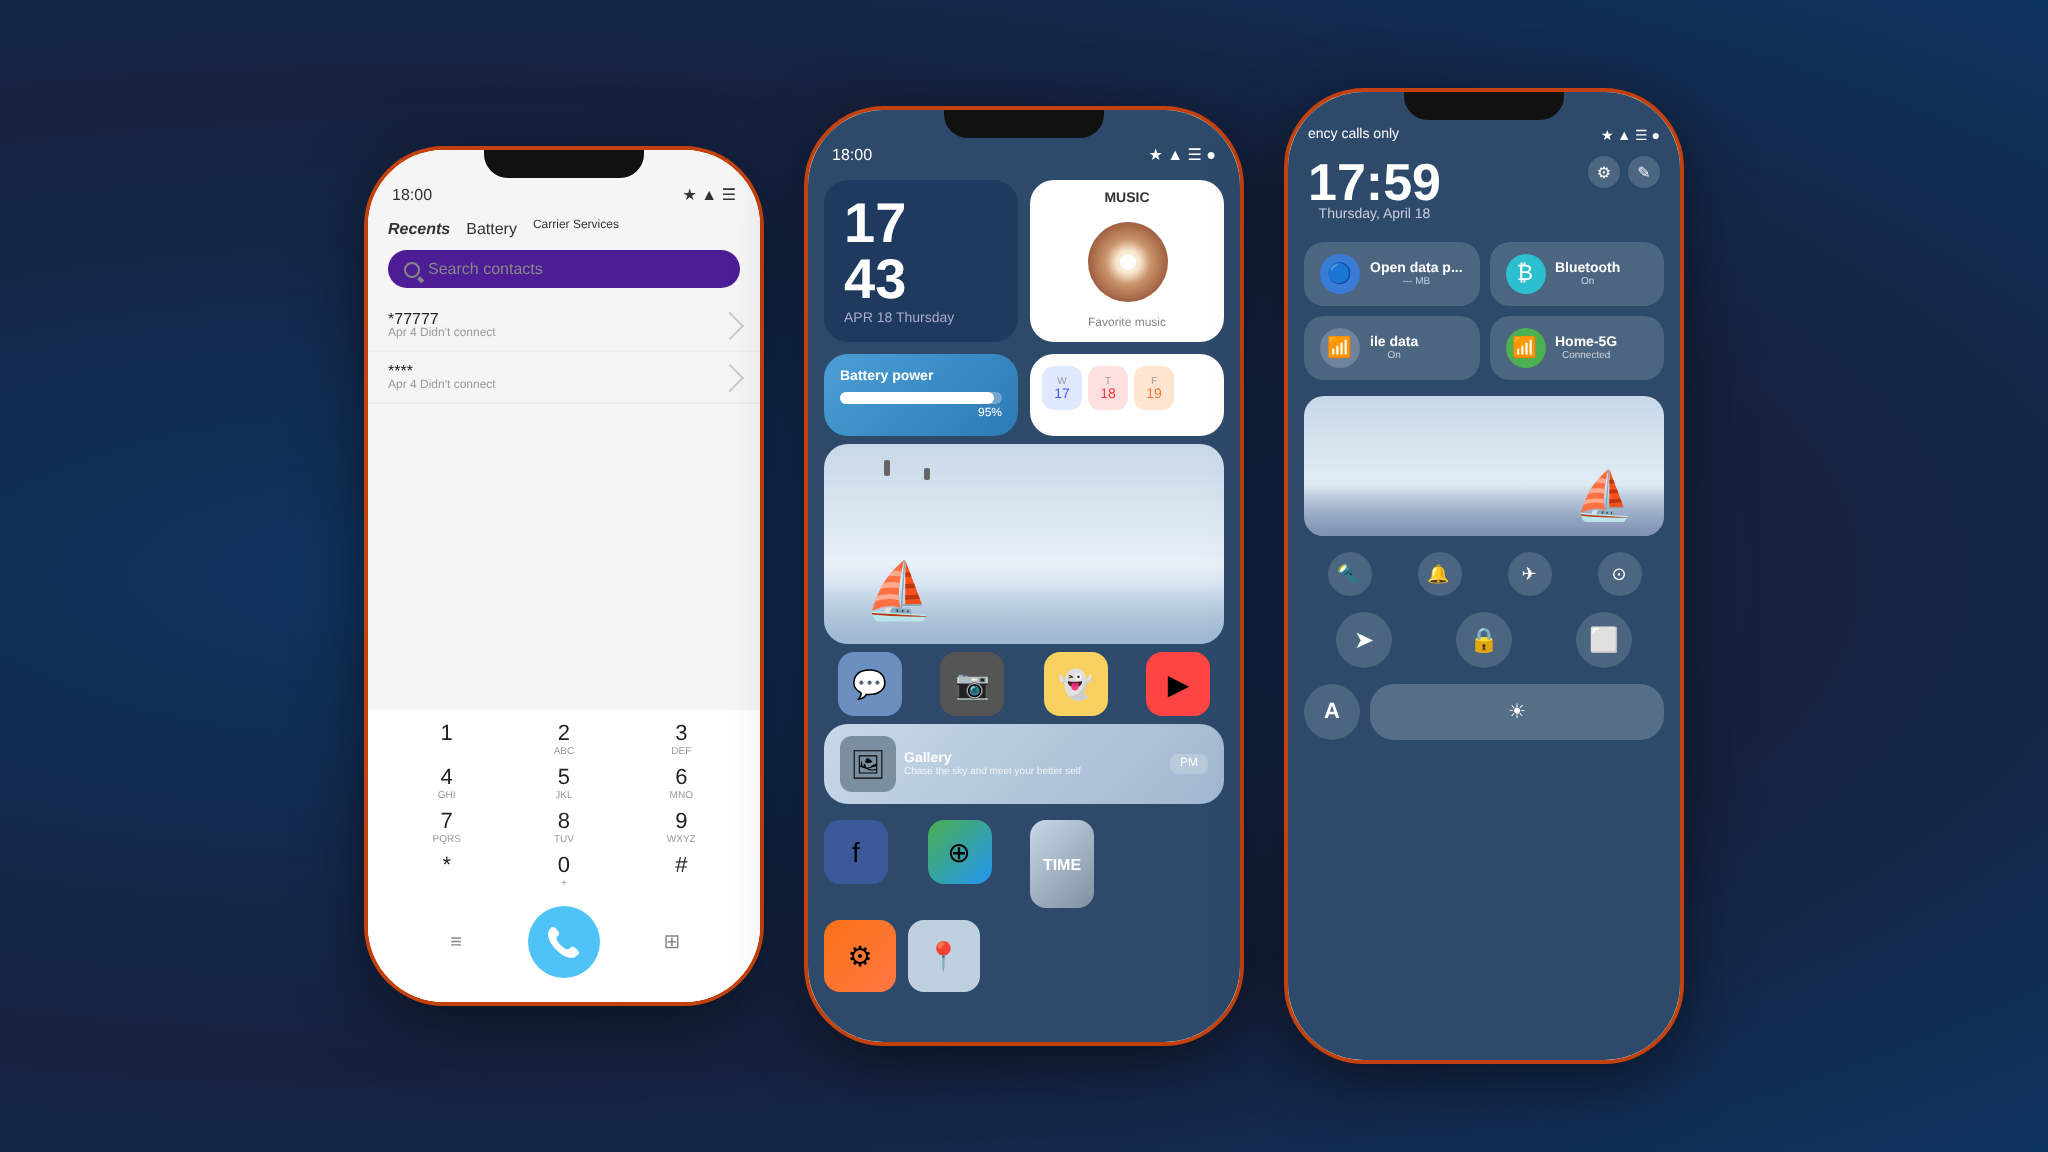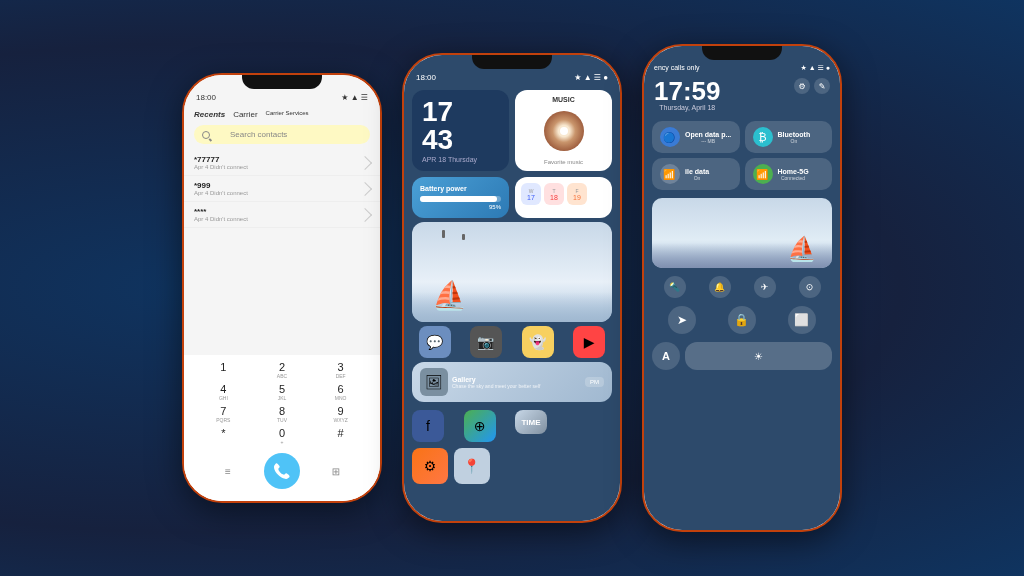--- a/index.html
+++ b/index.html
@@ -57,26 +57,26 @@
     .tabs-row {
       display: flex;
       gap: 8px;
       padding: 4px 10px 6px;
       font-size: 8px;
       color: #333;
     }
     .tabs-row span.active { font-weight: bold; font-style: italic; }
     .search-bar {
       margin: 0 10px 6px;
-      background: #fef9c3;
+      background: #4c1d95;
       border-radius: 12px;
       padding: 5px 8px;
       display: flex;
       align-items: center;
-      gap: 20px;
+      gap: 4px;
       font-size: 8px;
       color: #888;
     }
     .search-icon-small {
       width: 8px; height: 8px;
       border: 1.5px solid #888;
       border-radius: 50%;
       position: relative;
     }
     .search-icon-small::after {
@@ -91,21 +91,21 @@
       flex: 1;
       overflow: hidden;
     }
     .call-item {
       display: flex;
       align-items: center;
       padding: 5px 10px;
       border-bottom: 1px solid #eee;
     }
     .call-info { flex: 1; }
-    .call-number { font-size: 8px; font-weight: 700; color: #222; }
+    .call-number { font-size: 8px; font-weight: 400; color: #222; }
     .call-detail { font-size: 6px; color: #999; display: flex; align-items: center; gap: 2px; }
     .call-arrow {
       width: 10px; height: 10px;
       border-top: 1.5px solid #ccc;
       border-right: 1.5px solid #ccc;
       transform: rotate(45deg);
     }
     .dial-pad {
       background: #fff;
       padding: 6px 10px 8px;
@@ -405,38 +405,31 @@
 <div class="phones-container">
 
   <div class="phone phone1">
     <div class="screen">
       <div class="status-bar">
         <span>18:00</span>
         <span>★ ▲ ☰</span>
       </div>
       <div class="tabs-row">
         <span class="active">Recents</span>
-        <span>Carrier</span>
+        <span>Battery</span>
         <span style="font-size:6px">Carrier Services</span>
       </div>
       <div class="search-bar">
         <div class="search-icon-small"></div>
         <span>Search contacts</span>
       </div>
       <div class="recent-calls">
         <div class="call-item">
           <div class="call-info">
             <div class="call-number">*77777</div>
-            <div class="call-detail">Apr 4  Didn't connect</div>
-          </div>
-          <div class="call-arrow"></div>
-        </div>
-        <div class="call-item">
-          <div class="call-info">
-            <div class="call-number">*999</div>
             <div class="call-detail">Apr 4  Didn't connect</div>
           </div>
           <div class="call-arrow"></div>
         </div>
         <div class="call-item">
           <div class="call-info">
             <div class="call-number">****</div>
             <div class="call-detail">Apr 4  Didn't connect</div>
           </div>
           <div class="call-arrow"></div>
@@ -574,21 +567,21 @@
         <div>
           <div class="gallery-text">Gallery</div>
           <div class="gallery-sub">Chase the sky and meet your better self</div>
         </div>
         <div style="margin-left:auto;background:rgba(255,255,255,0.2);border-radius:4px;padding:2px 5px;font-size:6px;color:#fff;">PM</div>
       </div>
 
       <div class="bottom-apps">
         <div class="app-icon-sm" style="background:#3b5998;">f</div>
         <div class="app-icon-sm" style="background:linear-gradient(135deg,#4CAF50,#2196F3);">⊕</div>
-        <div style="width:32px;height:24px;background:linear-gradient(135deg,#c8d8e8,#8090a0);border-radius:8px;display:flex;align-items:center;justify-content:center;font-size:8px;color:#fff;font-weight:700;">TIME</div>
+        <div style="width:32px;height:44px;background:linear-gradient(135deg,#c8d8e8,#8090a0);border-radius:8px;display:flex;align-items:center;justify-content:center;font-size:8px;color:#fff;font-weight:700;">TIME</div>
       </div>
       <div style="display:flex;gap:6px;padding:2px 8px;justify-content:flex-start;">
         <div class="app-icon-sm" style="background:linear-gradient(135deg,#f97316,#f74);width:36px;height:36px;">⚙</div>
         <div class="app-icon-sm" style="background:#c0d0e0;width:36px;height:36px;">📍</div>
       </div>
     </div>
   </div>
 
   <div class="phone phone3">
     <div class="screen">

